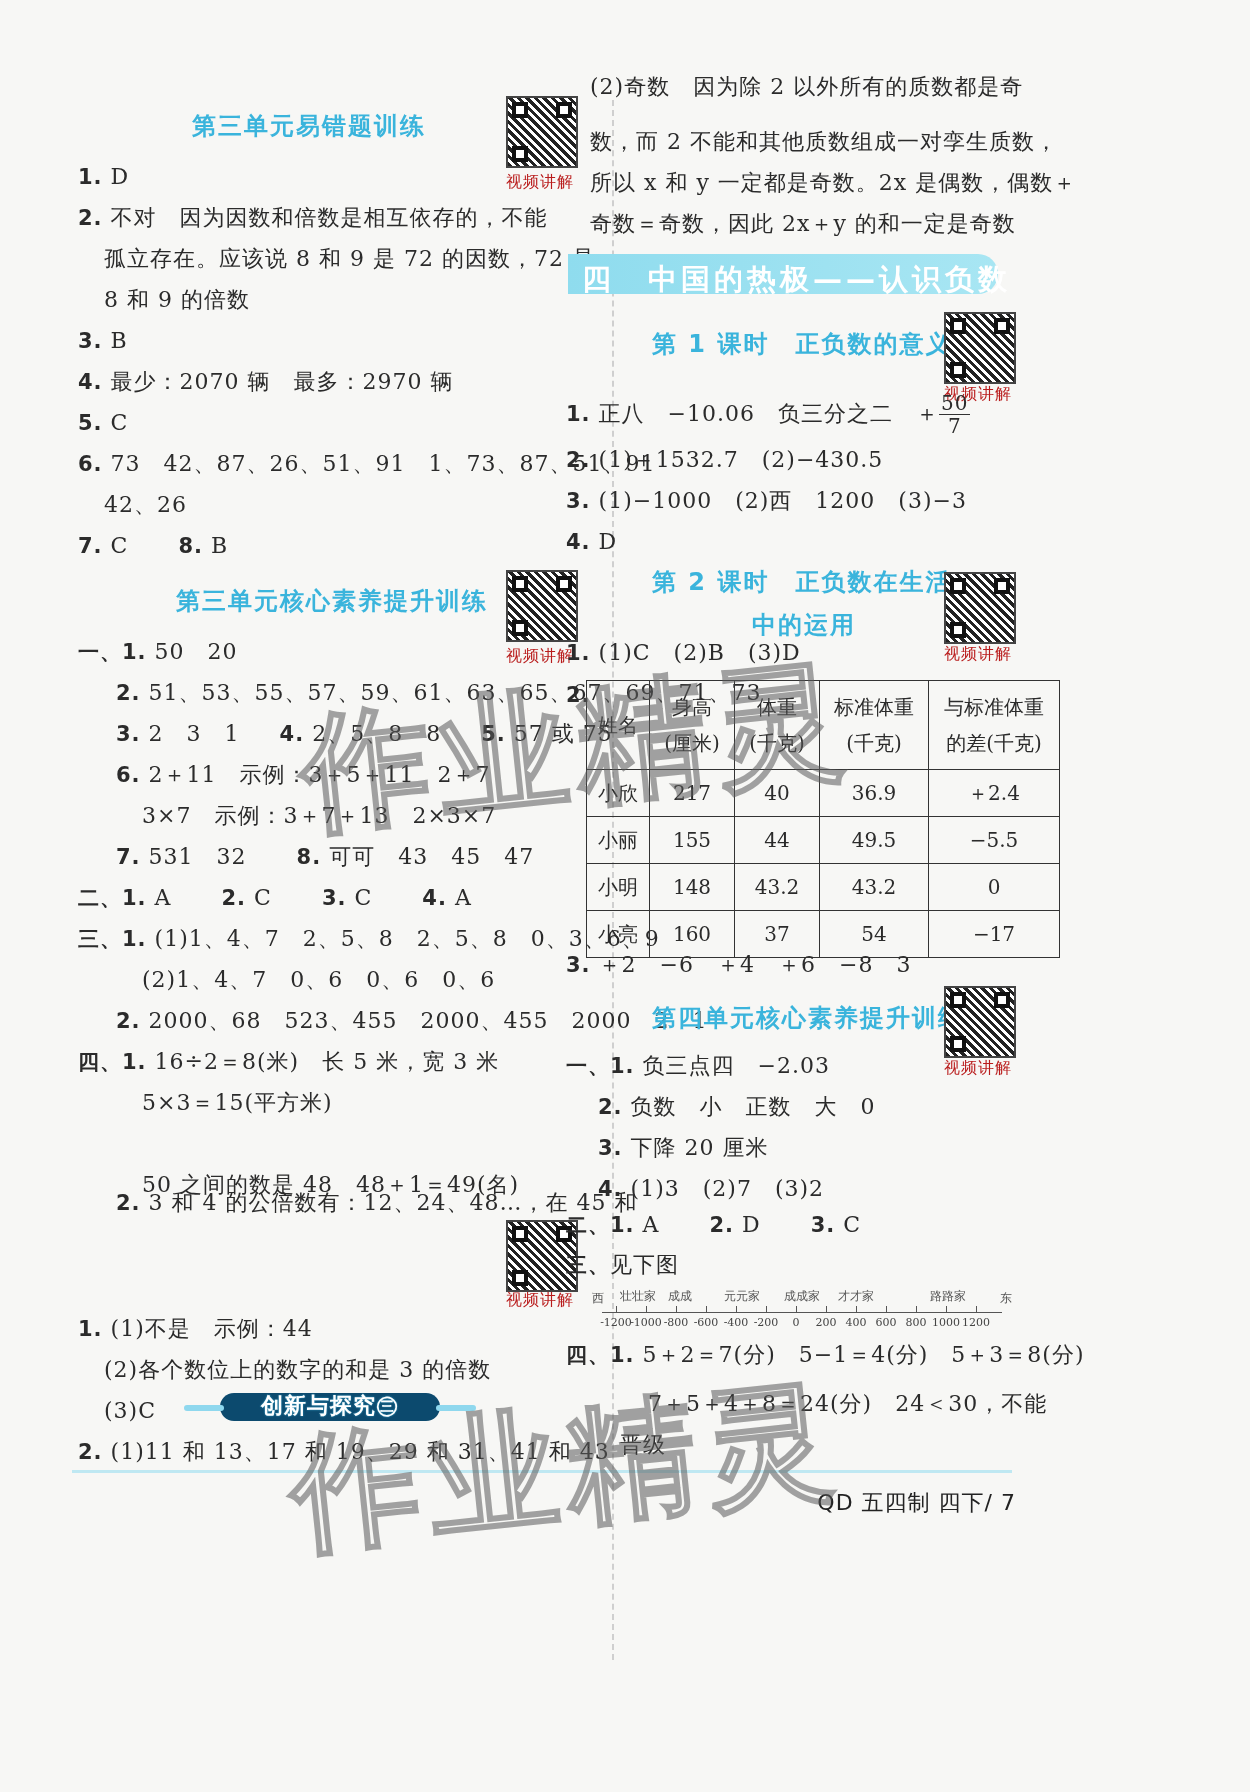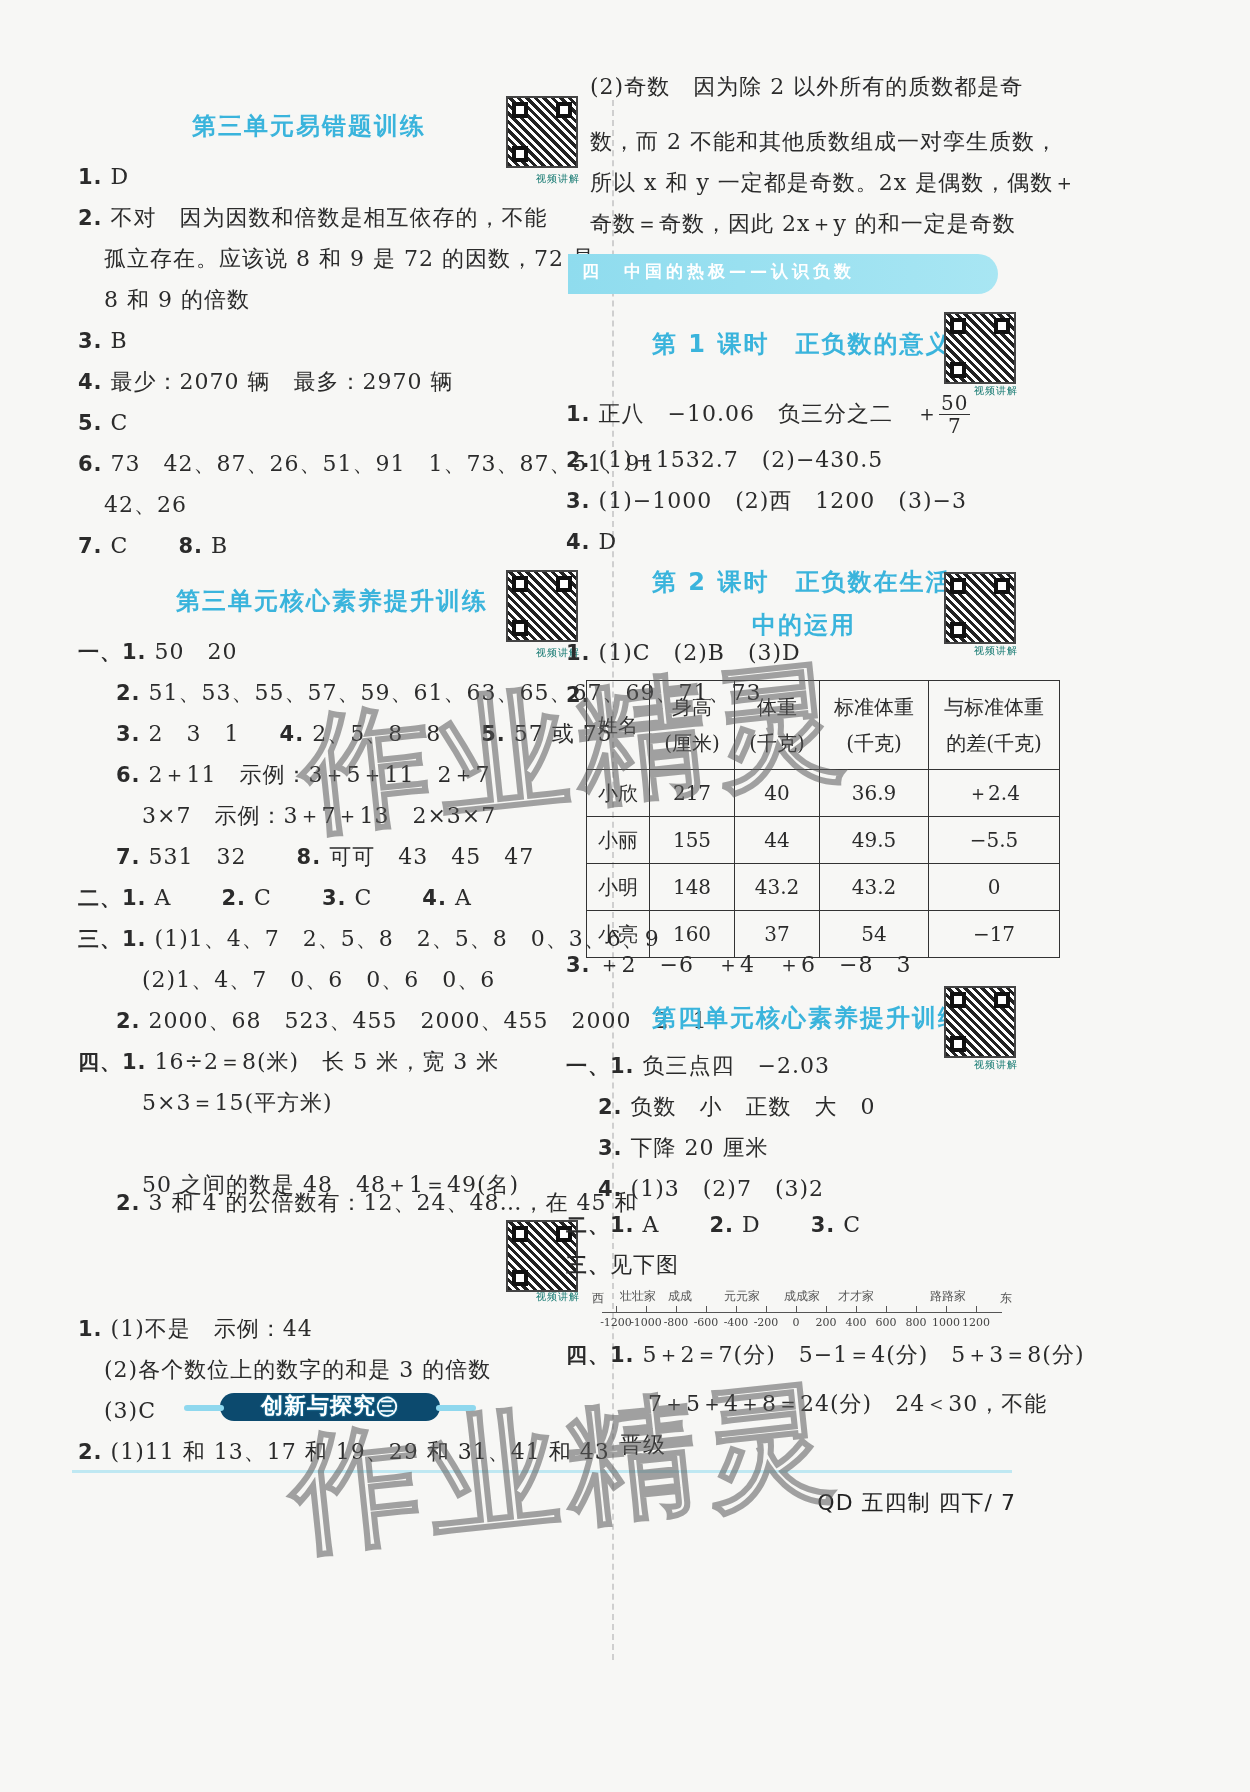--- a/index.html
+++ b/index.html
@@ -36,29 +36,29 @@
   }
   .qr::before, .qr::after {
     content: ""; position: absolute; width: 16px; height: 16px;
     border: 4px solid #111; background: #fff; box-sizing: border-box;
   }
   .qr::before { left: 4px; top: 4px; }
   .qr::after { right: 4px; top: 4px; }
   .qr .corner { position: absolute; left: 4px; bottom: 4px; width: 16px; height: 16px; border: 4px solid #111; background: #fff; box-sizing: border-box; }
   .qr-label {
     position: absolute; font-family: "DejaVu Sans", "Liberation Sans", sans-serif;
-    font-size: 10px; color: #0f766e; width: 80px; text-align: right; letter-spacing: 1px;
+    font-size: 16px; color: #b91c1c; width: 80px; text-align: center; letter-spacing: 1px;
   }
   .banner {
     position: absolute; left: 636px; top: 288px; width: 486px; height: 40px;
     background: linear-gradient(90deg, #8fdcee, #a8e6f3);
     border-radius: 0 22px 22px 0;
   }
   .banner span {
-    position: absolute; left: 14px; top: 6px; color: #ffffff; font-size: 17px;
+    position: absolute; left: 14px; top: 6px; color: #ffffff; font-size: 29px;
     font-family: "DejaVu Sans", "Liberation Sans", sans-serif; font-weight: bold; letter-spacing: 4px;
     white-space: nowrap;
   }
   .pill-title {
     position: absolute; left: 220px; top: 1393px; width: 220px; height: 28px;
     border-radius: 14px; background: #0c4a6e;
   }
   .pill-title::before, .pill-title::after {
     content: ""; position: absolute; top: 12px; width: 40px; height: 6px; border-radius: 3px; background: #8fd8ee;
   }

